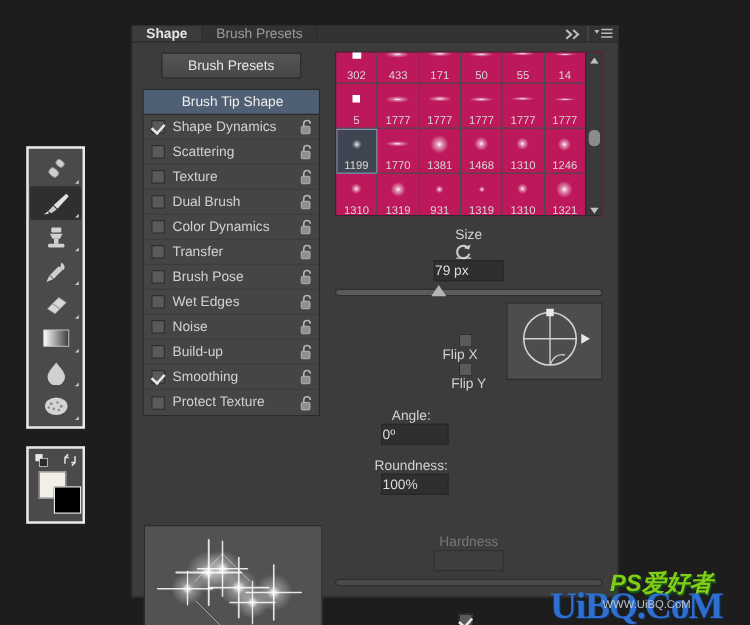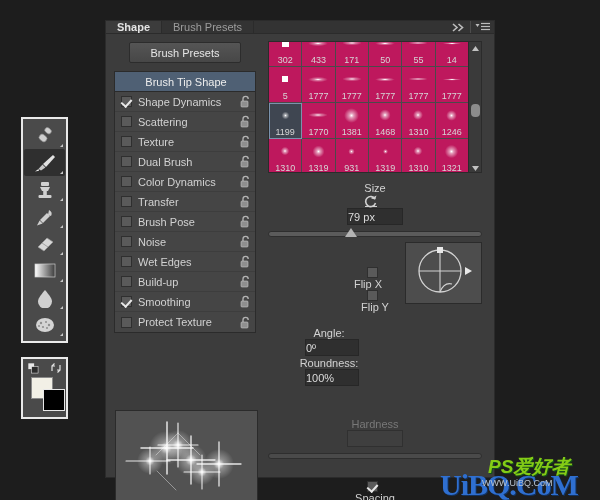--- a/index.html
+++ b/index.html
@@ -440,30 +440,30 @@
             <span class="opt-cb"></span>
             <span class="opt-label">Brush Pose</span>
             <svg class="lock" width="11" height="13" viewBox="0 0 11 13">
               <path d="M3 6 V4 a2.6 2.6 0 0 1 5.2 0" fill="none" stroke="#c8c8c8" stroke-width="1.3"></path>
               <rect x="1" y="6" width="7" height="6" rx="1" fill="#9d9d9d" stroke="#ddd" stroke-width=".6"></rect>
             </svg>
           </div>
 
           <div class="opt-row">
             <span class="opt-cb"></span>
+            <span class="opt-label">Wet Edges</span>
+            <svg class="lock" width="11" height="13" viewBox="0 0 11 13">
+              <path d="M3 6 V4 a2.6 2.6 0 0 1 5.2 0" fill="none" stroke="#c8c8c8" stroke-width="1.3"></path>
+              <rect x="1" y="6" width="7" height="6" rx="1" fill="#9d9d9d" stroke="#ddd" stroke-width=".6"></rect>
+            </svg>
+          </div>
+
+          <div class="opt-row">
+            <span class="opt-cb"></span>
             <span class="opt-label">Noise</span>
-            <svg class="lock" width="11" height="13" viewBox="0 0 11 13">
-              <path d="M3 6 V4 a2.6 2.6 0 0 1 5.2 0" fill="none" stroke="#c8c8c8" stroke-width="1.3"></path>
-              <rect x="1" y="6" width="7" height="6" rx="1" fill="#9d9d9d" stroke="#ddd" stroke-width=".6"></rect>
-            </svg>
-          </div>
-
-          <div class="opt-row">
-            <span class="opt-cb"></span>
-            <span class="opt-label">Wet Edges</span>
             <svg class="lock" width="11" height="13" viewBox="0 0 11 13">
               <path d="M3 6 V4 a2.6 2.6 0 0 1 5.2 0" fill="none" stroke="#c8c8c8" stroke-width="1.3"></path>
               <rect x="1" y="6" width="7" height="6" rx="1" fill="#9d9d9d" stroke="#ddd" stroke-width=".6"></rect>
             </svg>
           </div>
 
           <div class="opt-row">
             <span class="opt-cb"></span>
             <span class="opt-label">Build-up</span>
             <svg class="lock" width="11" height="13" viewBox="0 0 11 13">
@@ -711,21 +711,21 @@
           <span class="cb-sm"></span>
           <span class="field-label">Flip Y</span>
         </div>
 
         <div class="field-row" style="margin-top:14px;width:128px;">
           <span style="flex:1"></span>
           <span class="field-label" style="margin-right:6px;">Angle:</span>
           <span class="num-field" style="width:54px;">0º</span>
         </div>
 
-        <div class="field-row" style="margin-top:1px;width:128px;">
+        <div class="field-row" style="margin-top:11px;width:128px;">
           <span style="flex:1"></span>
           <span class="field-label" style="margin-right:6px;">Roundness:</span>
           <span class="num-field" style="width:54px;">100%</span>
         </div>
 
         <div id="angle-dial">
           <svg width="75" height="60" viewBox="0 0 75 60">
             <circle cx="34" cy="28" r="21" fill="none" stroke="#d2d2d2" stroke-width="1.3"></circle>
             <path d="M13 28 H55" stroke="#d2d2d2" stroke-width="1.1"></path>
             <path d="M34 7 V49" stroke="#d2d2d2" stroke-width="1.1"></path>

